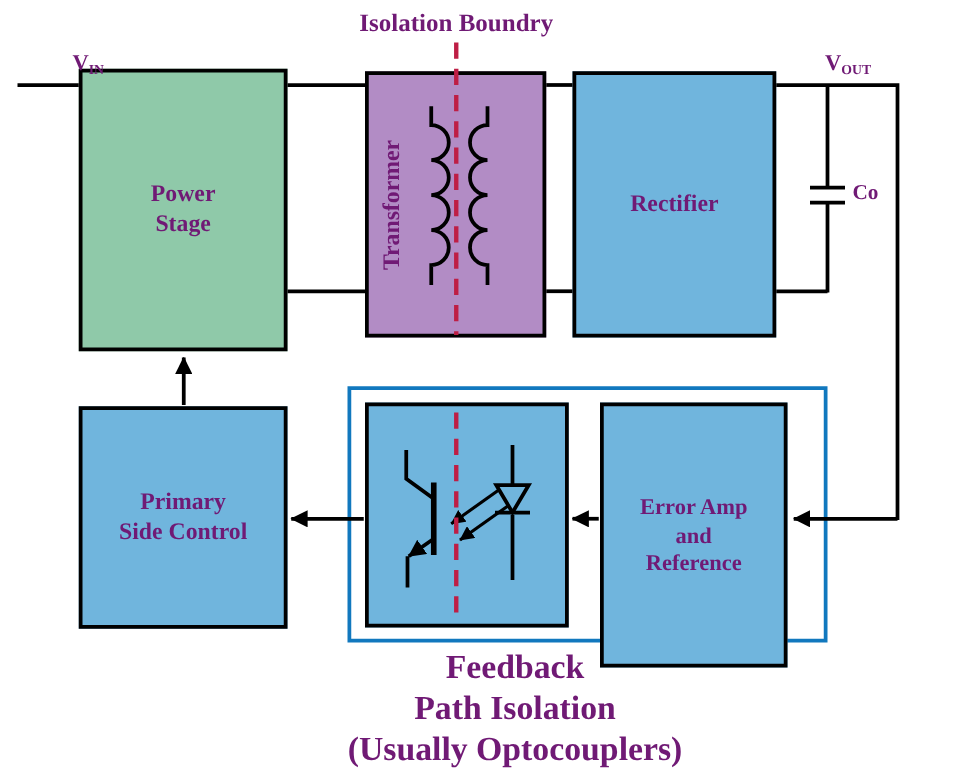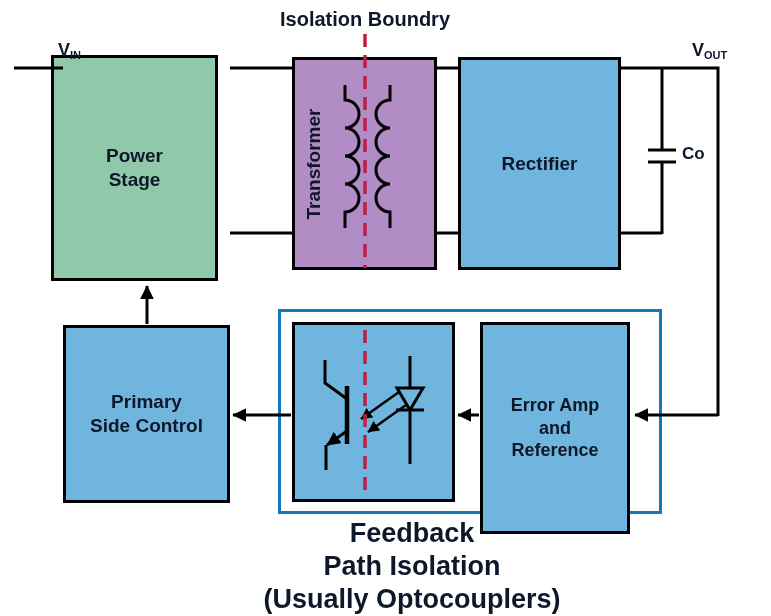--- a/index.html
+++ b/index.html
@@ -1,39 +1,39 @@
 <!DOCTYPE html>
 <html style="--power-stage: #8fc9a9; --transformer: #b28cc5; --blue-block: #70b5dd; --feedback-outline: #1178be; --isolation-dash: #be1e45; --wire: #000000;"><head>
 <meta charset="utf-8">
 <style>
   html, body { margin: 0; padding: 0; background: #ffffff; }
   .stage {
     position: relative;
     width: 771px;
     height: 616px;
     background: #ffffff;
-    font-family: Liberation Sans, sans-serif;
-    color: #0f172a;
+    font-family: Liberation Serif, serif;
+    color: #701a75;
     overflow: hidden;
   }
   .block {
     position: absolute;
     box-sizing: border-box;
     border: 3px solid #000;
     display: flex;
     align-items: center;
     justify-content: center;
     text-align: center;
     font-weight: bold;
     font-size: 19px;
     line-height: 1.25;
     white-space: pre-line;
     z-index: 2;
   }
-  #power-stage   { left: 51px;  top: 55px;  width: 167px; height: 226px; background: var(--power-stage, #8fc9a9); }
+  #power-stage   { left: 63px;  top: 55px;  width: 167px; height: 226px; background: var(--power-stage, #8fc9a9); }
   #transformer   { left: 292px; top: 57px;  width: 145px; height: 213px; background: var(--transformer, #b28cc5); }
   #rectifier     { left: 458px; top: 57px;  width: 163px; height: 213px; background: var(--blue-block, #70b5dd); }
   #psc           { left: 63px;  top: 325px; width: 167px; height: 178px; background: var(--blue-block, #70b5dd); }
   #opto          { left: 292px; top: 322px; width: 163px; height: 180px; background: var(--blue-block, #70b5dd); }
   #error-amp     { left: 480px; top: 322px; width: 150px; height: 212px; background: var(--blue-block, #70b5dd); font-size: 18px; }
   #feedback-outline {
     position: absolute;
     left: 278px; top: 309px; width: 384px; height: 205px;
     box-sizing: border-box;
     border: 3px solid var(--feedback-outline, #1178be);
@@ -65,21 +65,21 @@
     line-height: 1.22;
     white-space: pre-line;
   }
   .terminal {
     position: absolute;
     font-weight: bold;
     font-size: 18px;
     z-index: 3;
   }
   #vin  { left: 10px;  top: 40px; margin-left: 48px; }
-  #vout { left: 692px; top: 40px; }
+  #vout { left: 660px; top: 40px; }
   .terminal .sub { font-size: 11px; vertical-align: -3px; font-weight: bold; }
   #co-label {
     position: absolute;
     left: 682px; top: 144px;
     font-weight: bold;
     font-size: 17px;
     z-index: 3;
     text-align: center;
   }
   svg.overlay {

